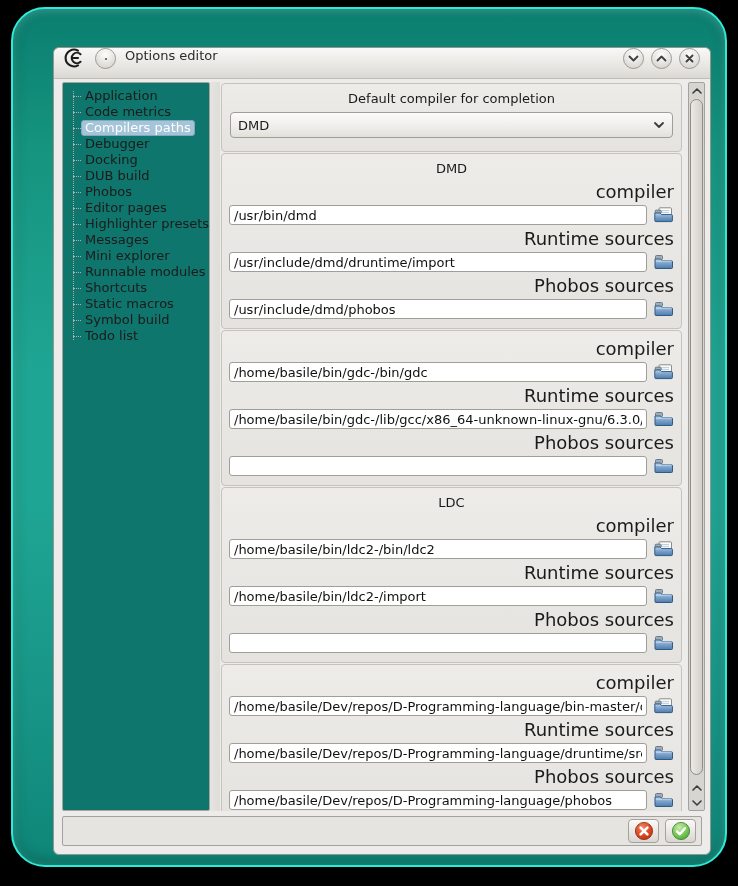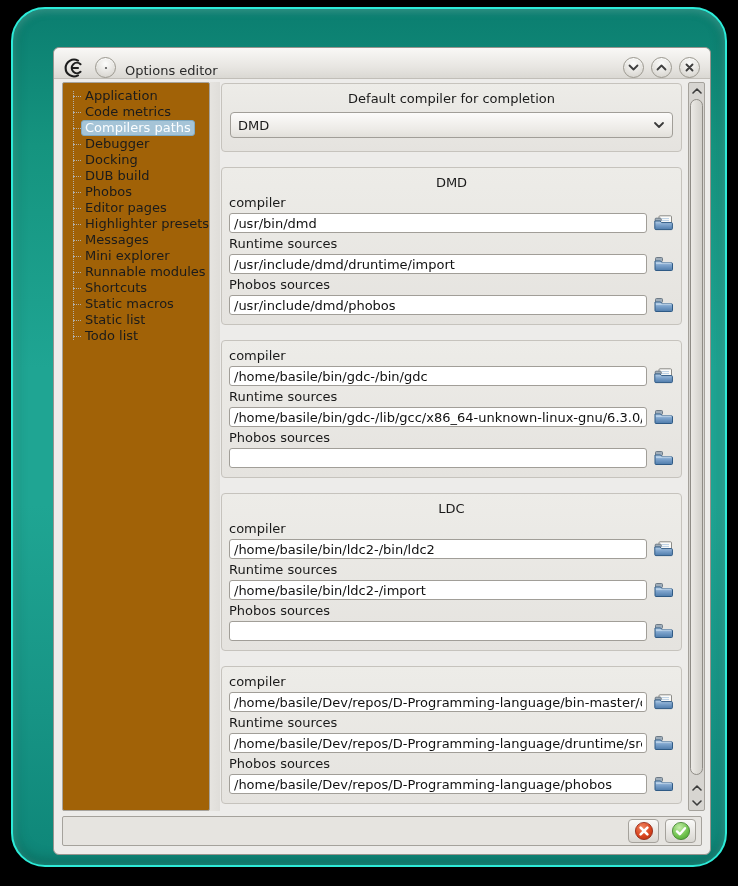--- a/index.html
+++ b/index.html
@@ -15,56 +15,56 @@
     background:linear-gradient(180deg,#0b7e70 0%,#15947f 16%,#1fa593 42%,#1fa593 58%,#179485 82%,#0e8678 100%);
     box-shadow:inset 0 2px 8px rgba(210,255,248,.25), inset 0 -4px 14px rgba(0,45,38,.35);
   }
   
   .window{
     position:absolute;left:40px;top:38px;width:658px;height:808px;
     background:#edecea;border:1px solid #97948e;border-radius:6px;
     display:flex;flex-direction:column;box-sizing:border-box;
   }
   .titlebar{
-    height:30px;flex:0 0 30px;display:flex;align-items:flex-end;gap:9px;padding:0 10px;
+    height:30px;flex:0 0 30px;display:flex;align-items:flex-start;gap:9px;padding:0 10px;
     background:linear-gradient(#f9f8f6,#e7e5e1 65%,#dad8d3);
     border-bottom:1px solid #c1beb8;border-radius:6px 6px 0 0;
   }
   .app-icon{width:22px;height:20px;flex:0 0 22px;}
   .pin-btn,.winctl{
     width:21px;height:21px;border-radius:50%;border:1px solid #9b988f;
     background:radial-gradient(circle at 50% 30%,#fdfdfc,#dedcd7 70%,#cfccc6);
     display:flex;align-items:center;justify-content:center;padding:0;cursor:default;
     box-shadow:0 1px 1px rgba(255,255,255,.8) inset;
   }
   .title-text{font-size:13px;color:#2b2b2b;}
   .ctl-group{margin-left:auto;display:flex;gap:7px;}
   
   .content{flex:1 1 auto;display:flex;padding:3px 5px 2px 8px;min-height:0;}
   .sidebar{
-    width:148px;flex:0 0 148px;background:#a16207;border:1px solid #a7a49e;border-radius:2px;
+    width:148px;flex:0 0 148px;background:#0f766e;border:1px solid #a7a49e;border-radius:2px;
     padding:5px 2px 2px 4px;box-sizing:border-box;font-size:13px;color:#1b1b1b;overflow:hidden;
   }
   .tree{list-style:none;margin:0;padding:0 0 0 14px;position:relative;}
   .tree::before{content:"";position:absolute;left:6px;top:3px;height:249px;border-left:1px dotted #b3b0aa;}
   .tree li{position:relative;height:16px;line-height:16px;white-space:nowrap;}
   .tree li::before{content:"";position:absolute;left:-8px;top:8px;width:8px;border-top:1px dotted #b3b0aa;}
   .tree .lbl{display:inline-block;padding:0 3px;border:1px solid transparent;border-radius:3px;line-height:14px;}
   .tree li.selected .lbl{background:#a5c4d7;border-color:#7fa9c2;color:#fbfdfe;text-align:center;}
   .splitter{width:10px;flex:0 0 10px;background:linear-gradient(90deg,#e6e4e0, #dfddd9);}
   
   .main{flex:1 1 auto;display:flex;min-width:0;}
-  .panel{flex:1 1 auto;display:flex;flex-direction:column;gap:15px;overflow:hidden;padding:1px 3px 0 1px;min-width:0;}
+  .panel{flex:1 1 auto;display:flex;flex-direction:column;gap:1px;overflow:hidden;padding:1px 3px 0 1px;min-width:0;}
   .groupbox{
     background:linear-gradient(#edecе8,#e6e4e0);
     background:linear-gradient(#edece8,#e5e3df);
     border:1px solid #c6c3bd;border-radius:4px;padding:4px 7px 9px 7px;flex:0 0 auto;
   }
   .gb-title{text-align:center;font-size:13px;color:#1a1a1a;padding:3px 0 2px 0;}
-  .fld-label{text-align:left;font-size:13px;color:#1a1a1a;margin:3px 0 3px 0;}
+  .fld-label{text-align:right;font-size:18px;color:#1a1a1a;margin:3px 0 3px 0;}
   .fld-row{display:flex;align-items:center;gap:5px;}
   .path-input{
     flex:1 1 auto;height:15px;border:1px solid #a19e98;border-radius:3px;background:#ffffff;
     font-family:"DejaVu Sans","Liberation Sans",sans-serif;font-size:13px;color:#111;
     padding:9px 4px;box-sizing:border-box;min-width:0;outline:none;
   }
   .icon-btn{
     width:22px;height:20px;flex:0 0 22px;border:none;background:transparent;padding:0;margin:0;
     display:flex;align-items:center;justify-content:center;cursor:default;
   }
@@ -175,21 +175,21 @@
           <li><span class="lbl">Docking</span></li>
           <li><span class="lbl">DUB build</span></li>
           <li><span class="lbl">Phobos</span></li>
           <li><span class="lbl">Editor pages</span></li>
           <li><span class="lbl">Highlighter presets</span></li>
           <li><span class="lbl">Messages</span></li>
           <li><span class="lbl">Mini explorer</span></li>
           <li><span class="lbl">Runnable modules</span></li>
           <li><span class="lbl">Shortcuts</span></li>
           <li><span class="lbl">Static macros</span></li>
-          <li><span class="lbl">Static list</span></li>
+          <li><span class="lbl">Symbol build</span></li>
           <li><span class="lbl">Todo list</span></li>
         </ul>
       </div>
 
       <div class="splitter"></div>
 
       <div class="main">
         <div class="panel">
 
           <div class="groupbox">

